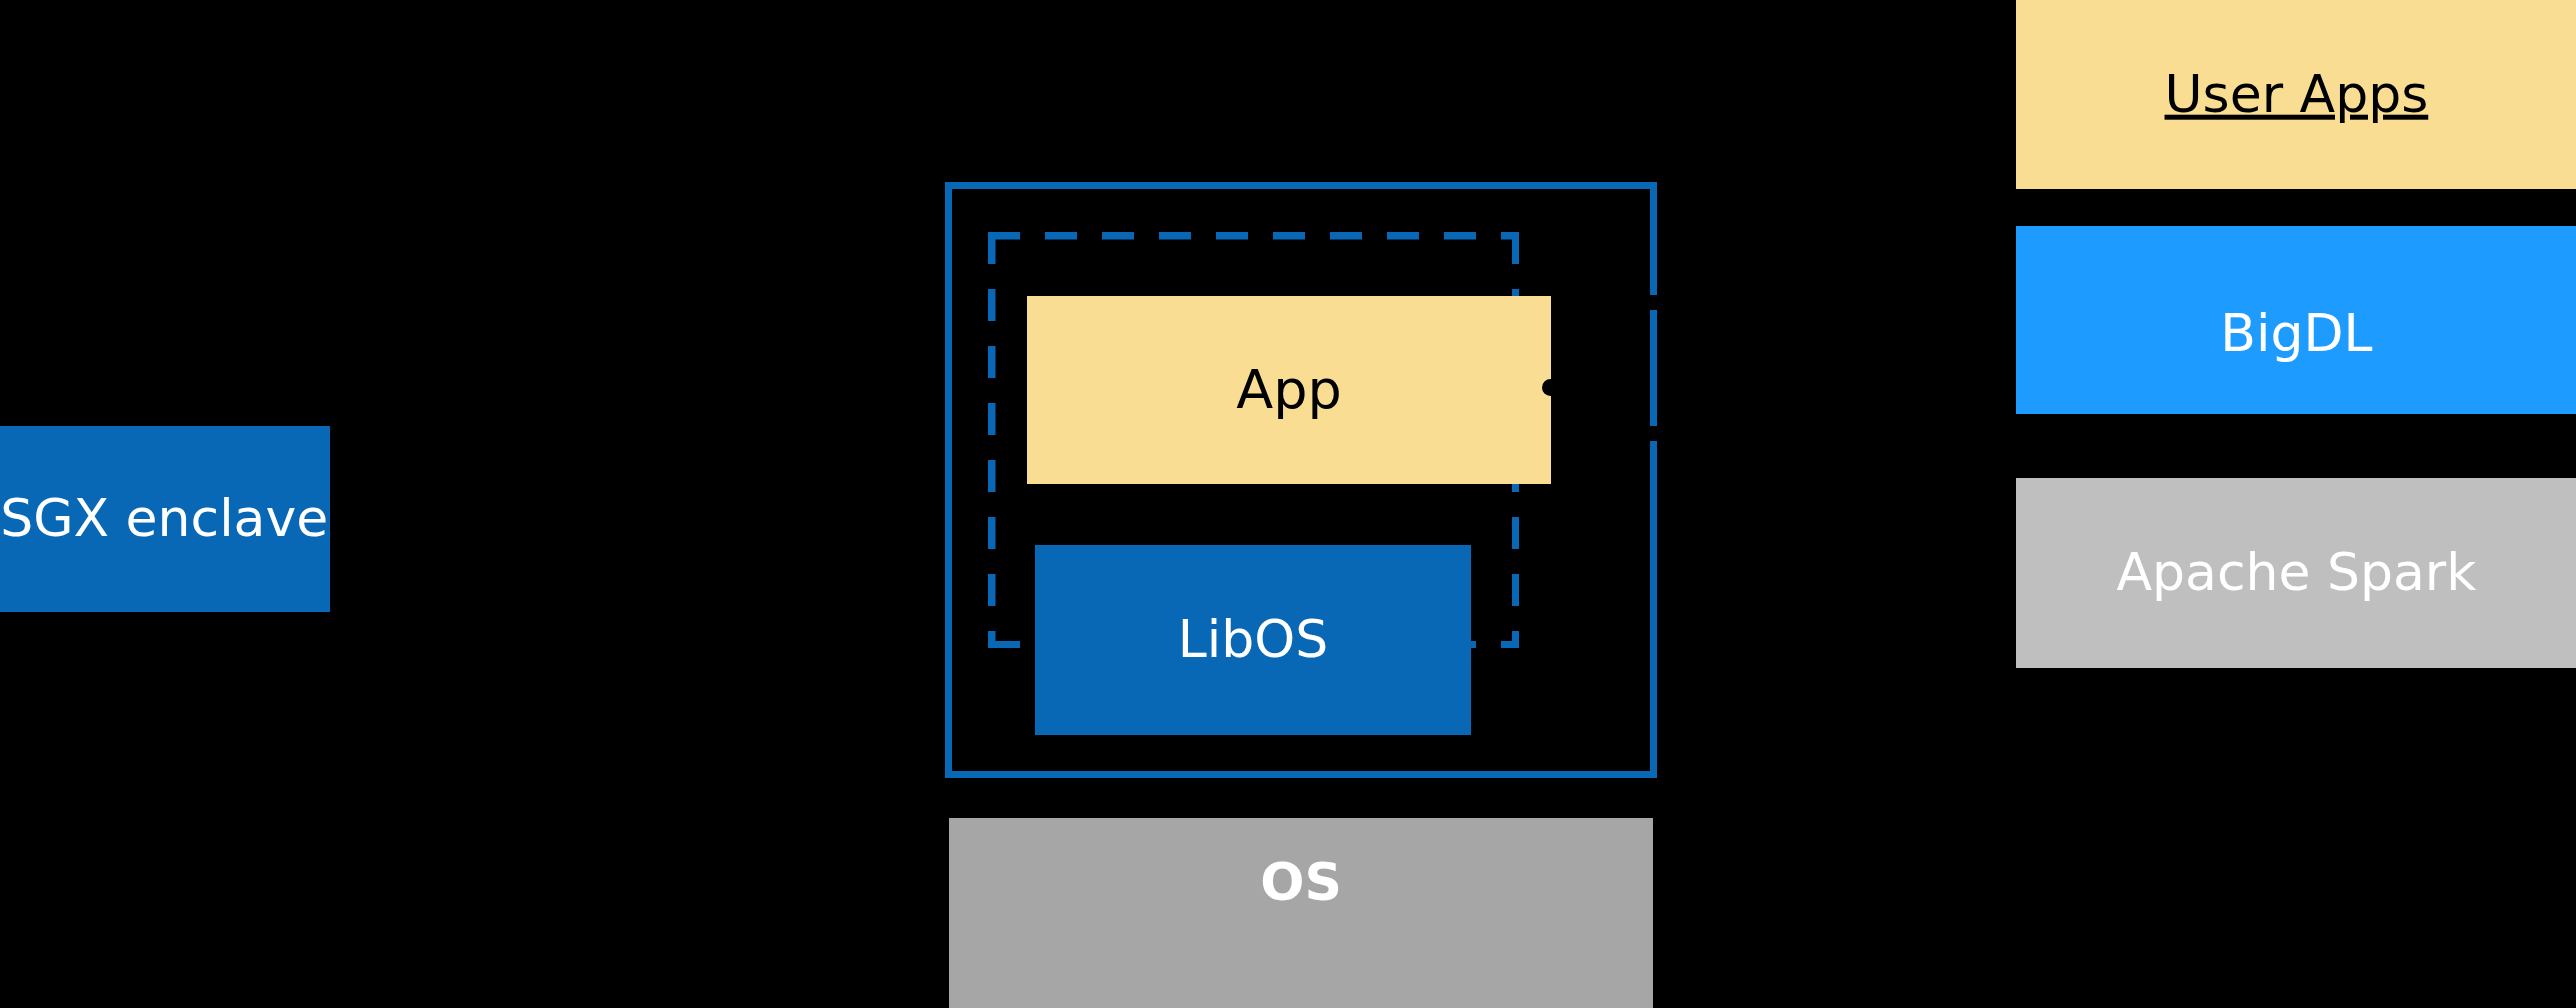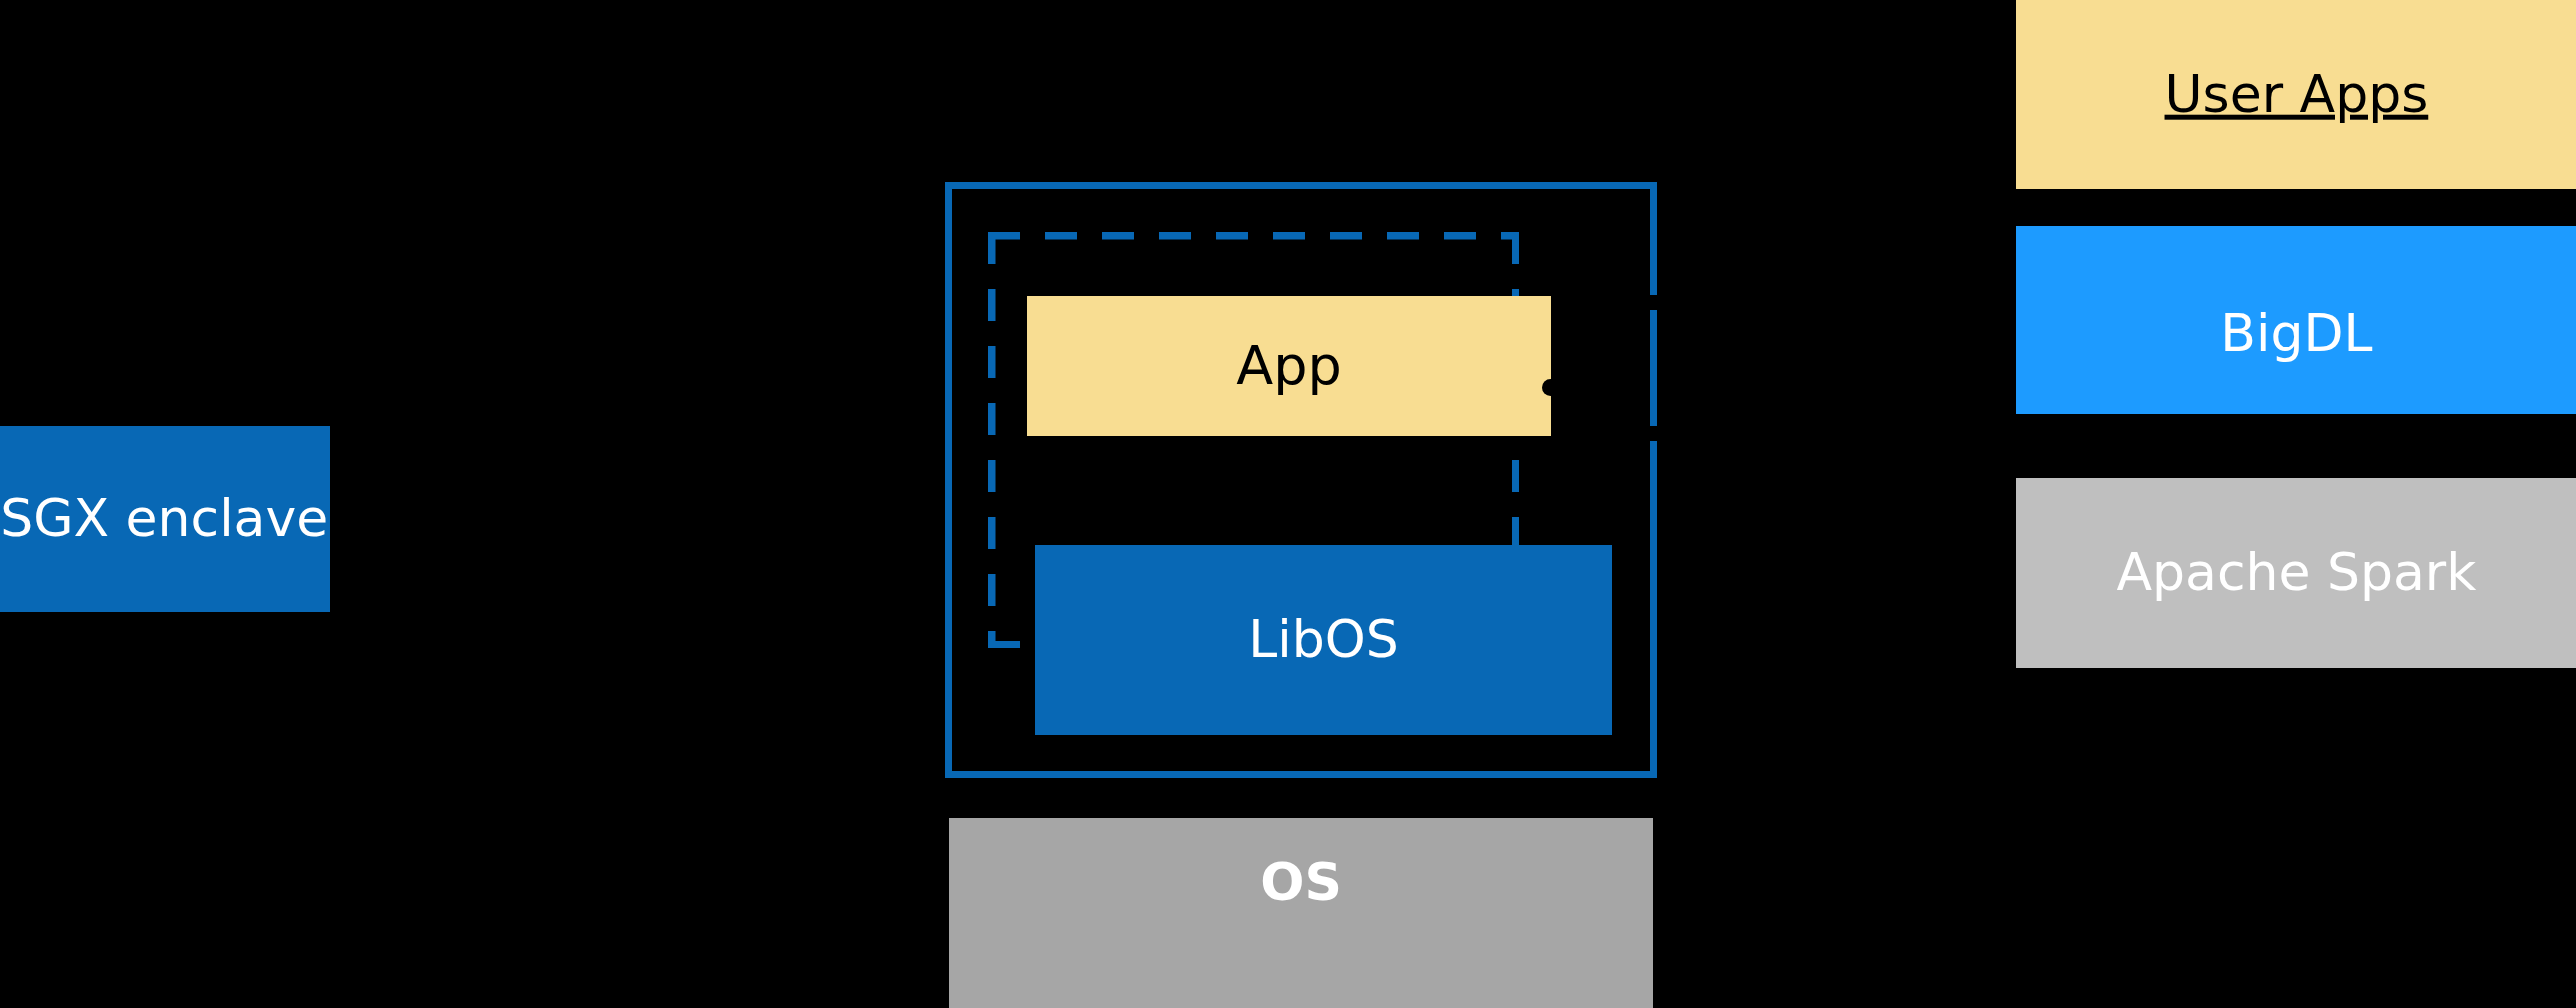--- a/index.html
+++ b/index.html
@@ -69,31 +69,31 @@
       repeating-linear-gradient(to right,  #0868b5 0 32px, transparent 32px 57px) bottom left/ 100% 7.5px no-repeat,
       repeating-linear-gradient(to bottom, #0868b5 0 32px, transparent 32px 57px) top left   / 7.5px 100% no-repeat,
       repeating-linear-gradient(to bottom, #0868b5 0 32px, transparent 32px 57px) top right  / 7.5px 100% no-repeat;
   }
 
   
   #app-box {
     left: 1027px;
     top: 296px;
     width: 524px;
-    height: 140px;
+    height: 188px;
     background: #f8dd92;
     color: #000000;
     font-size: 54px;
   }
 
   
   #libos-box {
     left: 1035px;
     top: 545px;
-    width: 577px;
+    width: 436px;
     height: 190px;
     background: #0868b5;
     color: #ffffff;
     font-size: 52px;
   }
 
   
   #os-box {
     left: 949px;
     top: 818px;

